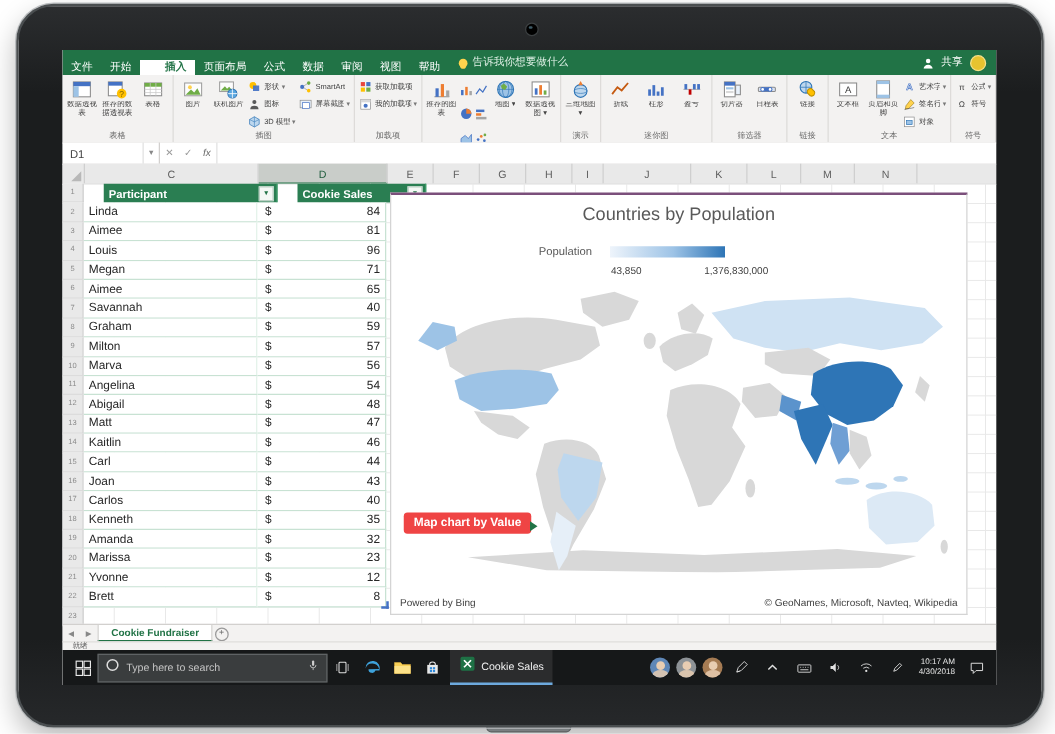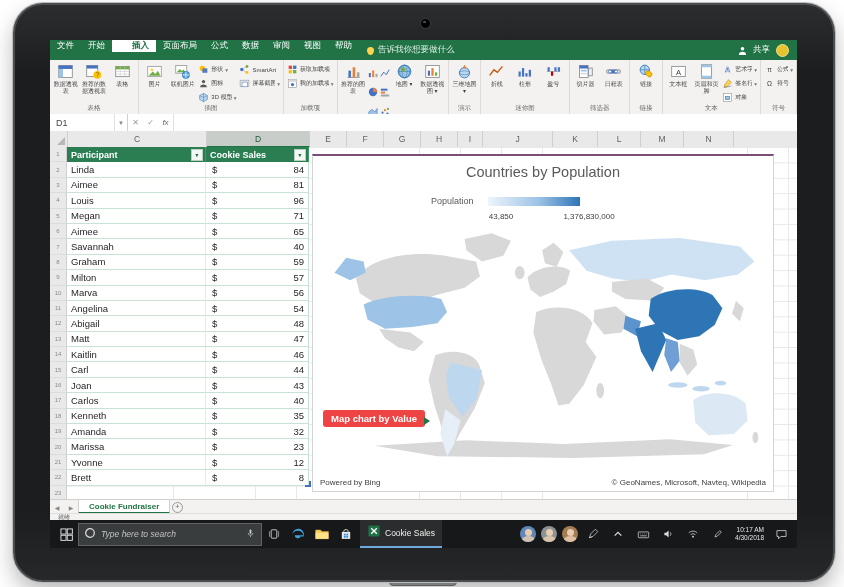--- a/index.html
+++ b/index.html
@@ -5,21 +5,21 @@
   html,body{margin:0;padding:0;width:844px;height:587px;background:#fff;font-family:"Liberation Sans",sans-serif;-webkit-font-smoothing:antialiased;}
   .stage{position:relative;width:844px;height:587px;overflow:hidden;}
   .kickstand{position:absolute;left:389px;top:566px;width:66px;height:18px;background:#9aa0a3;border:1px solid #73787a;border-radius:4px;}
   .device{position:absolute;left:13px;top:3px;width:818px;height:575px;background:linear-gradient(180deg,#2b2d2f,#1b1d1e 12%,#1b1d1e 88%,#26282a);border-radius:30px;border:2px solid #4a4e50;box-shadow:0 0 0 1px #babdbf,0 10px 22px rgba(0,0,0,.28);}
   .camera{position:absolute;left:405px;top:13px;width:9px;height:9px;border-radius:50%;background:#000;border:1.5px solid #3c4042;}
   .camera::after{content:"";position:absolute;left:2px;top:1.5px;width:2.5px;height:2.5px;border-radius:50%;background:#3e5a66;}
   .screen{position:absolute;left:35px;top:35px;width:747px;height:508px;background:#fff;overflow:hidden;}
 
   
   .tabbar{position:absolute;left:0;top:0;width:747px;height:20px;background:#217346;display:flex;align-items:stretch;color:#fff;}
-  .tabs{display:flex;align-items:flex-start;}
+  .tabs{display:flex;align-items:flex-end;}
   .tab{padding:0 7px;font-size:8.5px;display:flex;align-items:center;white-space:nowrap;cursor:default;}
   .tab.active{background:#fff;color:#217346;font-weight:bold;padding-left:20px;}
   .tellme{display:flex;align-items:center;gap:4px;font-size:8.5px;color:#dff0e6;padding:0 8px;white-space:nowrap;}
   .bulb{width:7px;height:7px;border-radius:50%;background:#ffd34d;box-shadow:0 2px 0 -1px #ffd34d;display:inline-block;}
   .tab-right{margin-left:auto;display:flex;align-items:center;gap:6px;padding-right:8px;font-size:8.5px;}
   .person-ic svg{display:block;}
   .avatar-dot{width:11px;height:11px;border-radius:50%;background:#e7c32f;border:1px solid #f5e08a;}
 
   
   .ribbon{position:absolute;left:0;top:20px;width:747px;height:54px;background:#f3f2f1;border-bottom:1px solid #d2d0ce;display:flex;align-items:stretch;overflow:hidden;}
@@ -51,21 +51,21 @@
   
   .colhdr{position:absolute;left:0;top:91px;width:747px;height:16px;display:flex;background:#e9e9e9;border-bottom:1px solid #b5b5b5;}
   .ch{border-right:1px solid #cfcfcf;font-size:8.5px;color:#5f5f5f;display:flex;align-items:center;justify-content:center;box-sizing:border-box;}
   .ch.sel{background:#c9cdc9;border-bottom:1.5px solid #217346;color:#1f5c3c;}
   .corner{width:17px;background:#e9e9e9;border-right:1px solid #cfcfcf;position:relative;}
   .corner::after{content:"";position:absolute;right:2px;bottom:2px;border-left:8px solid transparent;border-bottom:8px solid #b8b8b8;}
   .grid{position:absolute;left:0;top:107px;width:747px;height:352px;background-color:#fff;background-image:linear-gradient(to right,#e8e8e8 1px,transparent 1px),linear-gradient(to bottom,#e8e8e8 1px,transparent 1px);background-size:41px 15.4px;}
   .xtable{position:absolute;left:0;top:0;}
   .trow{display:flex;height:15.4px;box-sizing:border-box;}
   .rnum{width:17px;background:#e9e9e9;border-right:1px solid #cfcfcf;border-bottom:1px solid #dcdcdc;font-size:6px;color:#8a8a8a;display:flex;align-items:center;justify-content:center;box-sizing:border-box;}
-  .thc{background:#2a7e52;color:#fff;font-size:9px;font-weight:bold;display:flex;align-items:center;box-sizing:border-box;padding:0 2px 0 4px;border-right:1px solid #3c9a68;}
+  .thc{background:#2a7e52;color:#fff;font-size:9px;font-weight:bold;display:flex;align-items:center;box-sizing:border-box;padding:0 2px 0 4px;border-right:1px solid #3c9a68;margin-left:16px;}
   .fltr{margin-left:auto;width:10px;height:10px;background:#f4f8f5;border:1px solid #b9cfc2;display:flex;align-items:center;justify-content:center;font-size:5.5px;color:#217346;}
   .tc{background:#fff;border-bottom:1px solid #c8e2d3;box-sizing:border-box;font-size:9.5px;color:#262626;display:flex;align-items:center;}
   .tc.namec{padding-left:4px;border-right:1px solid #dcefe4;width:139px;}
   .tc.valc{width:103px;justify-content:space-between;padding:0 4px 0 6px;border-right:1px solid #c8e2d3;}
   .tbl-handle{position:absolute;width:4px;height:4px;border-right:2px solid #4472c4;border-bottom:2px solid #4472c4;}
 
   
   .chart{position:absolute;left:262px;top:7px;width:462px;height:338px;background:#fff;border:1px solid #d4d4d4;border-top:2px solid #7b4f7b;box-sizing:border-box;}
   .ctitle{position:absolute;left:0;top:8px;width:100%;text-align:center;font-size:14.5px;color:#595959;}
   .legend{position:absolute;left:118px;top:40px;display:flex;align-items:center;gap:14px;}
@@ -85,21 +85,21 @@
   .addsheet{width:14px;display:flex;align-items:center;justify-content:center;}
   .addsheet span{width:9px;height:9px;border:1px solid #999;border-radius:50%;font-size:7px;line-height:8px;text-align:center;color:#666;}
   .statusbar{position:absolute;left:0;top:473px;width:747px;height:7px;background:#f3f2f1;border-top:1px solid #e0dedc;font-size:6px;line-height:7px;color:#666;padding-left:8px;box-sizing:border-box;}
 
   
   .taskbar{position:absolute;left:0;top:480px;width:747px;height:28px;background:#161819;display:flex;align-items:center;color:#e8e8e8;}
   .tbi{width:24px;height:24px;display:flex;align-items:center;justify-content:center;flex-shrink:0;}
   .tbi svg{display:block;}
   .startbtn{margin-left:4px;}
   .searchbox{width:172px;height:21px;background:#3a3d3e;border:1px solid #5f6365;display:flex;align-items:center;gap:5px;padding:0 5px;flex-shrink:0;}
-  .sb-text{font-size:8.5px;color:#c3c3c3;flex:1;white-space:nowrap;overflow:hidden;font-style:italic;}
+  .sb-text{font-size:8.5px;color:#c3c3c3;flex:1;white-space:nowrap;overflow:hidden;}
   .appbtn{height:28px;display:flex;align-items:center;gap:4px;padding:0 7px;background:rgba(255,255,255,.09);border-bottom:2px solid #6da9dd;box-sizing:border-box;margin-left:2px;flex-shrink:0;}
   .appbtn .applab{font-size:8.5px;color:#f0f0f0;white-space:nowrap;}
   .tray{margin-left:auto;display:flex;align-items:center;gap:1px;padding-right:4px;}
   .pavatar{width:16px;height:16px;border-radius:50%;margin:0 2px;position:relative;overflow:hidden;flex-shrink:0;}
   .pavatar i{position:absolute;left:4.5px;top:2.5px;width:7px;height:7px;border-radius:50%;background:#e8cdb2;}
   .pavatar b{position:absolute;left:1.5px;top:10px;width:13px;height:8px;border-radius:50%;background:#e8cdb2;opacity:.85;}
   .clockbox{font-size:6.5px;line-height:8px;text-align:right;color:#e8e8e8;padding:0 4px;white-space:nowrap;}
 </style>
 </head>
 <body>

